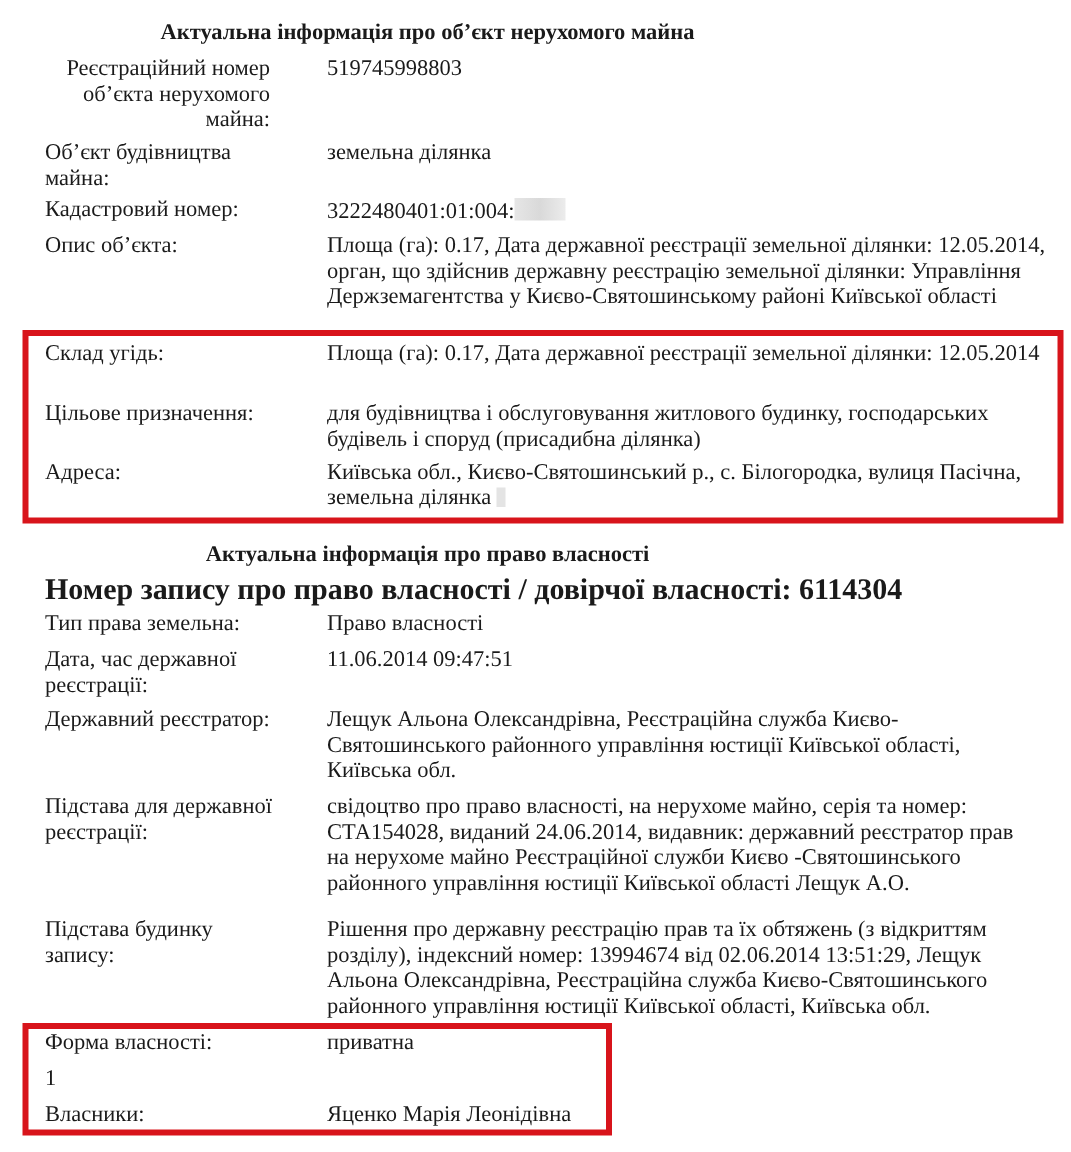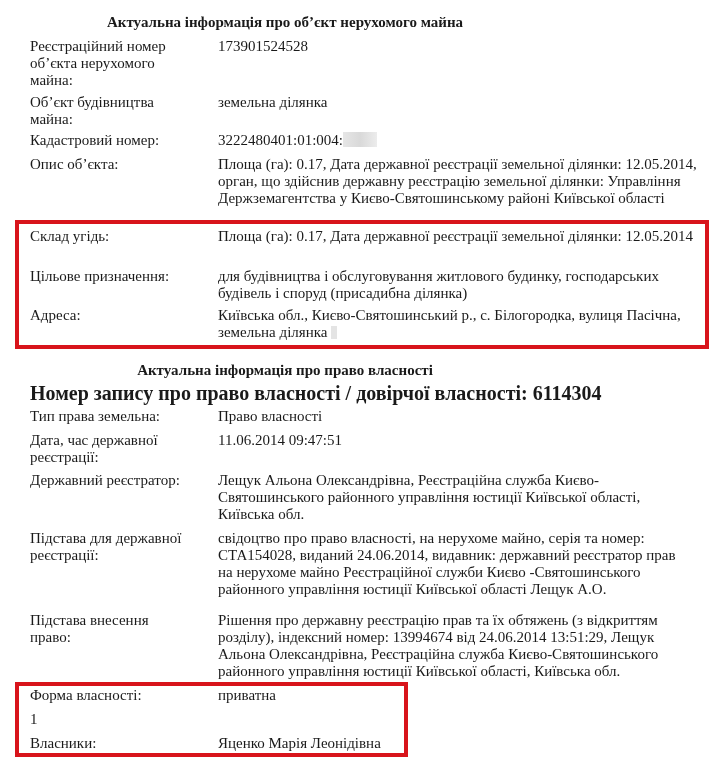--- a/index.html
+++ b/index.html
@@ -64,22 +64,22 @@
       border: 4px solid #d8141b;
       box-sizing: border-box;
     }
   </style>
 </head>
 <body>
 
 <div class="section-title" style="top:14px;">Актуальна інформація про об’єкт нерухомого майна</div>
 
 <div class="row" style="top:38px;">
-  <div class="label" style="width:150px;flex-basis:150px;margin-right:38px;">Реєстраційний номер об’єкта нерухомого майна:</div>
-  <div class="value">173901524528</div>
+  <div class="label" style="width:150px;flex-basis:150px;margin-right:38px;text-align:right;">Реєстраційний номер об’єкта нерухомого майна:</div>
+  <div class="value">519745998803</div>
 </div>
 
 <div class="row" style="top:94px;">
   <div class="label" style="width:150px;flex-basis:150px;margin-right:38px;">Об’єкт будівництва майна:</div>
   <div class="value">земельна ділянка</div>
 </div>
 
 <div class="row" style="top:132px;">
   <div class="label">Кадастровий номер:</div>
   <div class="value"><span>3222480401:01:004:</span><span class="blur"></span></div>
@@ -125,22 +125,22 @@
   <div class="label">Державний реєстратор:</div>
   <div class="value" style="padding-right:30px;">Лещук Альона Олександрівна, Реєстраційна служба Києво-Святошинського районного управління юстиції Київської області, Київська обл.</div>
 </div>
 
 <div class="row" style="top:530px;">
   <div class="label" style="width:170px;flex-basis:170px;margin-right:18px;">Підстава для державної реєстрації:</div>
   <div class="value" style="padding-right:10px;">свідоцтво про право власності, на нерухоме майно, серія та номер: СТА154028, виданий 24.06.2014, видавник: державний реєстратор прав на нерухоме майно Реєстраційної служби Києво -Святошинського районного управління юстиції Київської області Лещук А.О.</div>
 </div>
 
 <div class="row" style="top:612px;">
-  <div class="label" style="width:150px;flex-basis:150px;margin-right:38px;">Підстава внесення право:</div>
-  <div class="value" style="padding-right:10px;">Рішення про державну реєстрацію прав та їх обтяжень (з відкриттям розділу), індексний номер: 13994674 від 24.06.2014 13:51:29, Лещук Альона Олександрівна, Реєстраційна служба Києво-Святошинського районного управління юстиції Київської області, Київська обл.</div>
+  <div class="label" style="width:150px;flex-basis:150px;margin-right:38px;">Підстава будинку запису:</div>
+  <div class="value" style="padding-right:10px;">Рішення про державну реєстрацію прав та їх обтяжень (з відкриттям розділу), індексний номер: 13994674 від 02.06.2014 13:51:29, Лещук Альона Олександрівна, Реєстраційна служба Києво-Святошинського районного управління юстиції Київської області, Київська обл.</div>
 </div>
 
 <div class="highlight-box" style="left: 15px; top: 682px; width: 393px; height: 75px; border-color: rgb(216, 20, 27);"></div>
 
 <div class="row" style="top:687px;">
   <div class="label">Форма власності:</div>
   <div class="value">приватна</div>
 </div>
 
 <div class="row" style="top:711px;">

